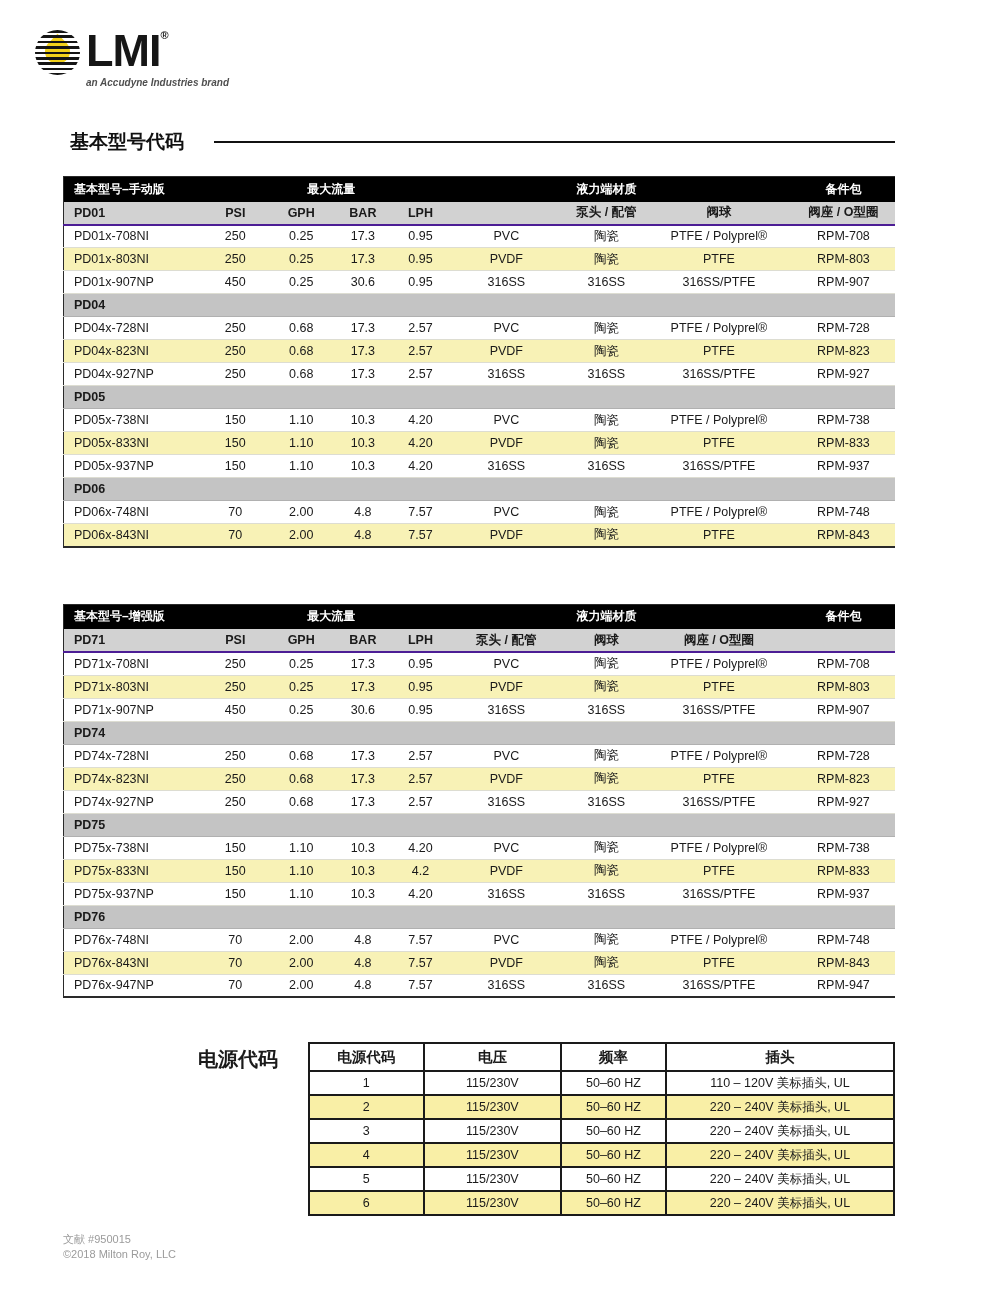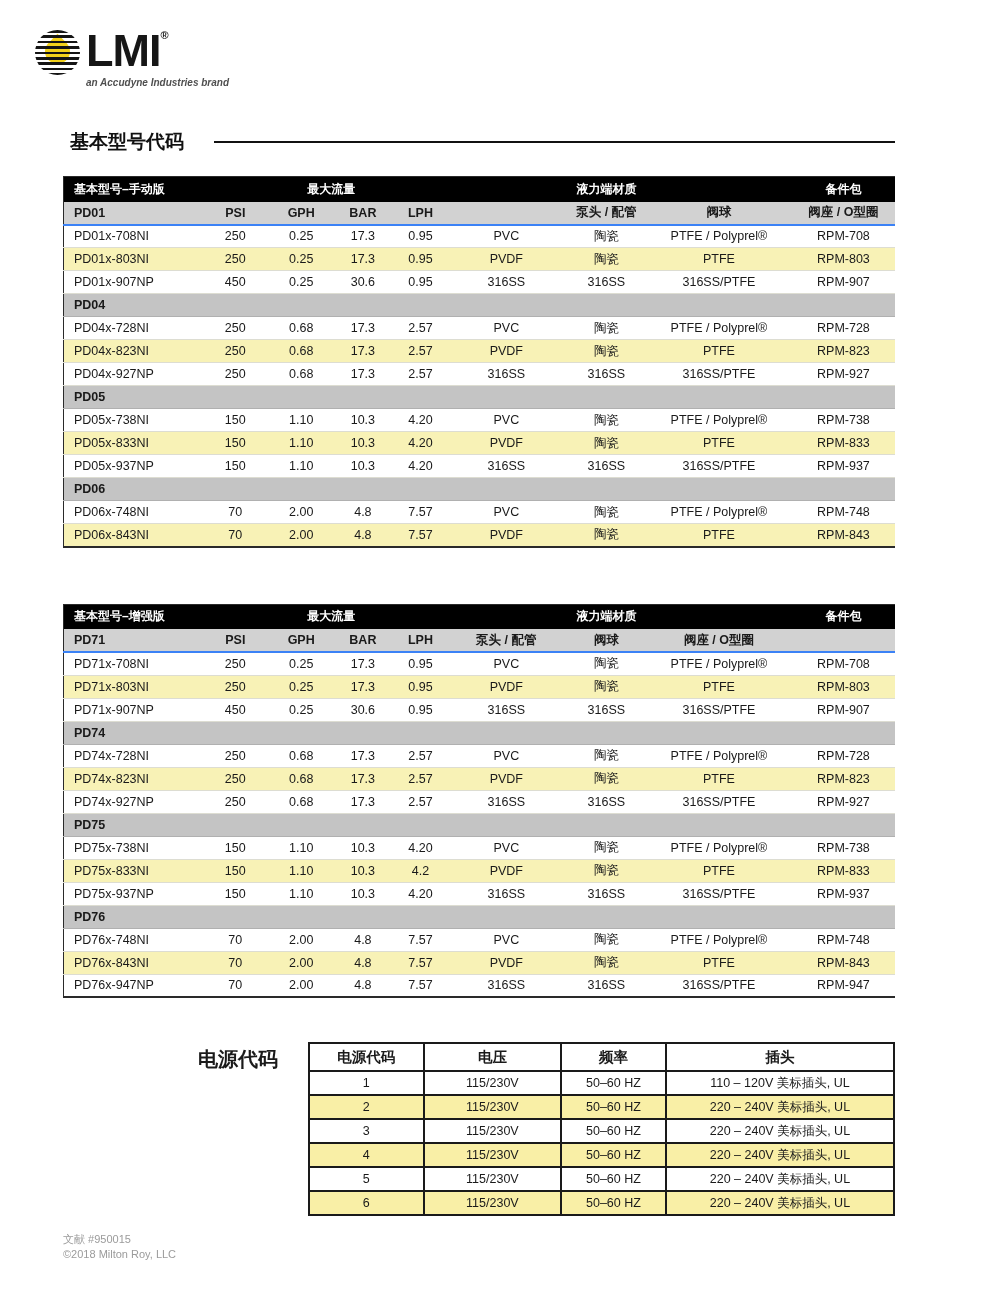--- a/index.html
+++ b/index.html
@@ -58,21 +58,21 @@
   .model-table th, .model-table td {
     overflow:hidden; white-space:nowrap; text-align:center; font-weight:normal;
   }
   .model-table .bar-row th {
     background:var(--header-black,#000); color:#fff; font-weight:bold;
     height:25px; font-size:12px;
   }
   .model-table .bar-row th.left { text-align:left; padding-left:10px; }
   .model-table .sub-row td {
     background:var(--subheader-gray,#d2d2d2); font-weight:bold; height:23px;
-    border-bottom:2px solid #3b82f6;
+    border-bottom:2px solid #4c1d95;
   }
   .model-table .sub-row td:first-child { text-align:left; padding-left:10px; }
   .model-table tbody td { height:23px; border-bottom:1px solid #ddddd2; }
   .model-table tbody td:first-child { text-align:left; padding-left:10px; }
   .model-table tr.section td {
     background:var(--section-gray,#c4c4c4); font-weight:bold; text-align:left;
     border-bottom:1px solid #b0b0b0;
   }
   .model-table tr.hl td { background:var(--row-yellow,#f8f2b6); }
 

